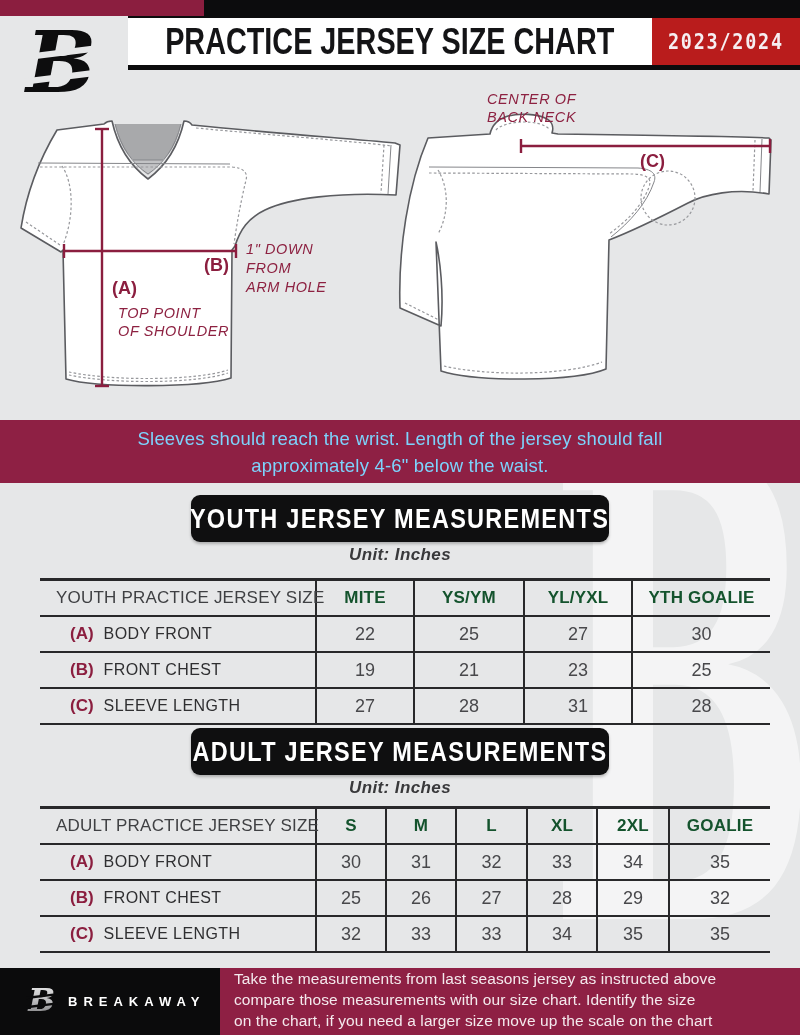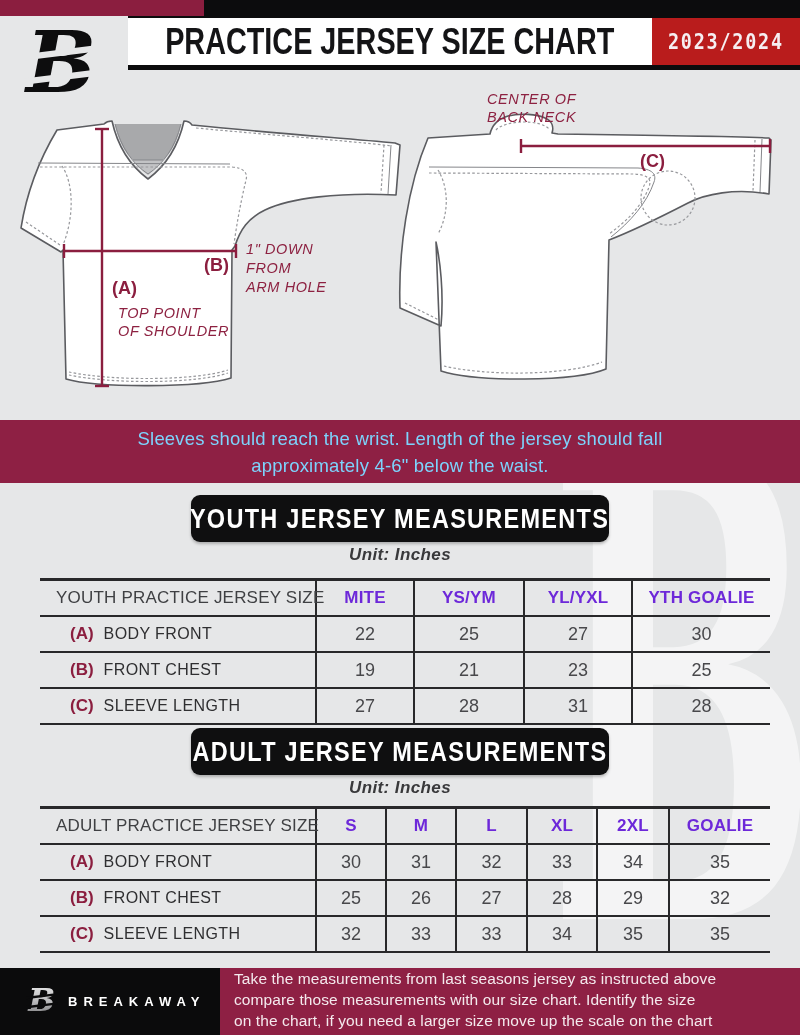--- a/index.html
+++ b/index.html
@@ -47,21 +47,21 @@
   
   table.size-table{position:absolute;left:40px;width:730px;border-collapse:collapse;table-layout:fixed;
                    z-index:1;border-top:3px solid #28282a;}
   .table-youth{top:578px;} .table-adult{top:806px;}
   .size-table th,.size-table td{height:34px;padding:0;vertical-align:middle;}
   .size-table thead th{border-bottom:2px solid #28282a;}
   .size-table tbody td{border-bottom:2px solid #28282a;margin-top:20px;}
   .vl{border-left:2px solid #28282a;}
   th.size-label{text-align:center;padding-left:16px;font-size:17px;font-weight:400;color:#3f4043;
                 letter-spacing:0.2px;white-space:nowrap;}
-  th.colh{font-size:17px;font-weight:700;color:#6d28d9;text-align:center;letter-spacing:0.2px;}
+  th.colh{font-size:17px;font-weight:700;color:#14532d;text-align:center;letter-spacing:0.2px;}
   td.val{font-size:18px;color:#48484b;text-align:center;}
   td.rowlab{text-align:left;padding-left:30px;white-space:nowrap;}
   td.rowlab .letter{color:#8b1e3f;font-weight:800;font-size:17px;}
   td.rowlab .rlabel{margin-left:10px;font-size:16px;color:#2f2f31;letter-spacing:0.4px;}
   
   .footer-black{position:absolute;left:0;top:968px;width:220px;height:67px;background:#0b0b0c;z-index:2;
                 display:flex;align-items:center;padding-left:0;}
   .footer-black .brand{color:#ffffff;font-size:13px;font-weight:700;letter-spacing:6px;margin-left:10px;}
   .logo-footer{margin-left:26px;}
   .footer-maroon{position:absolute;left:220px;top:968px;width:580px;height:67px;background:#8e2044;z-index:2;

